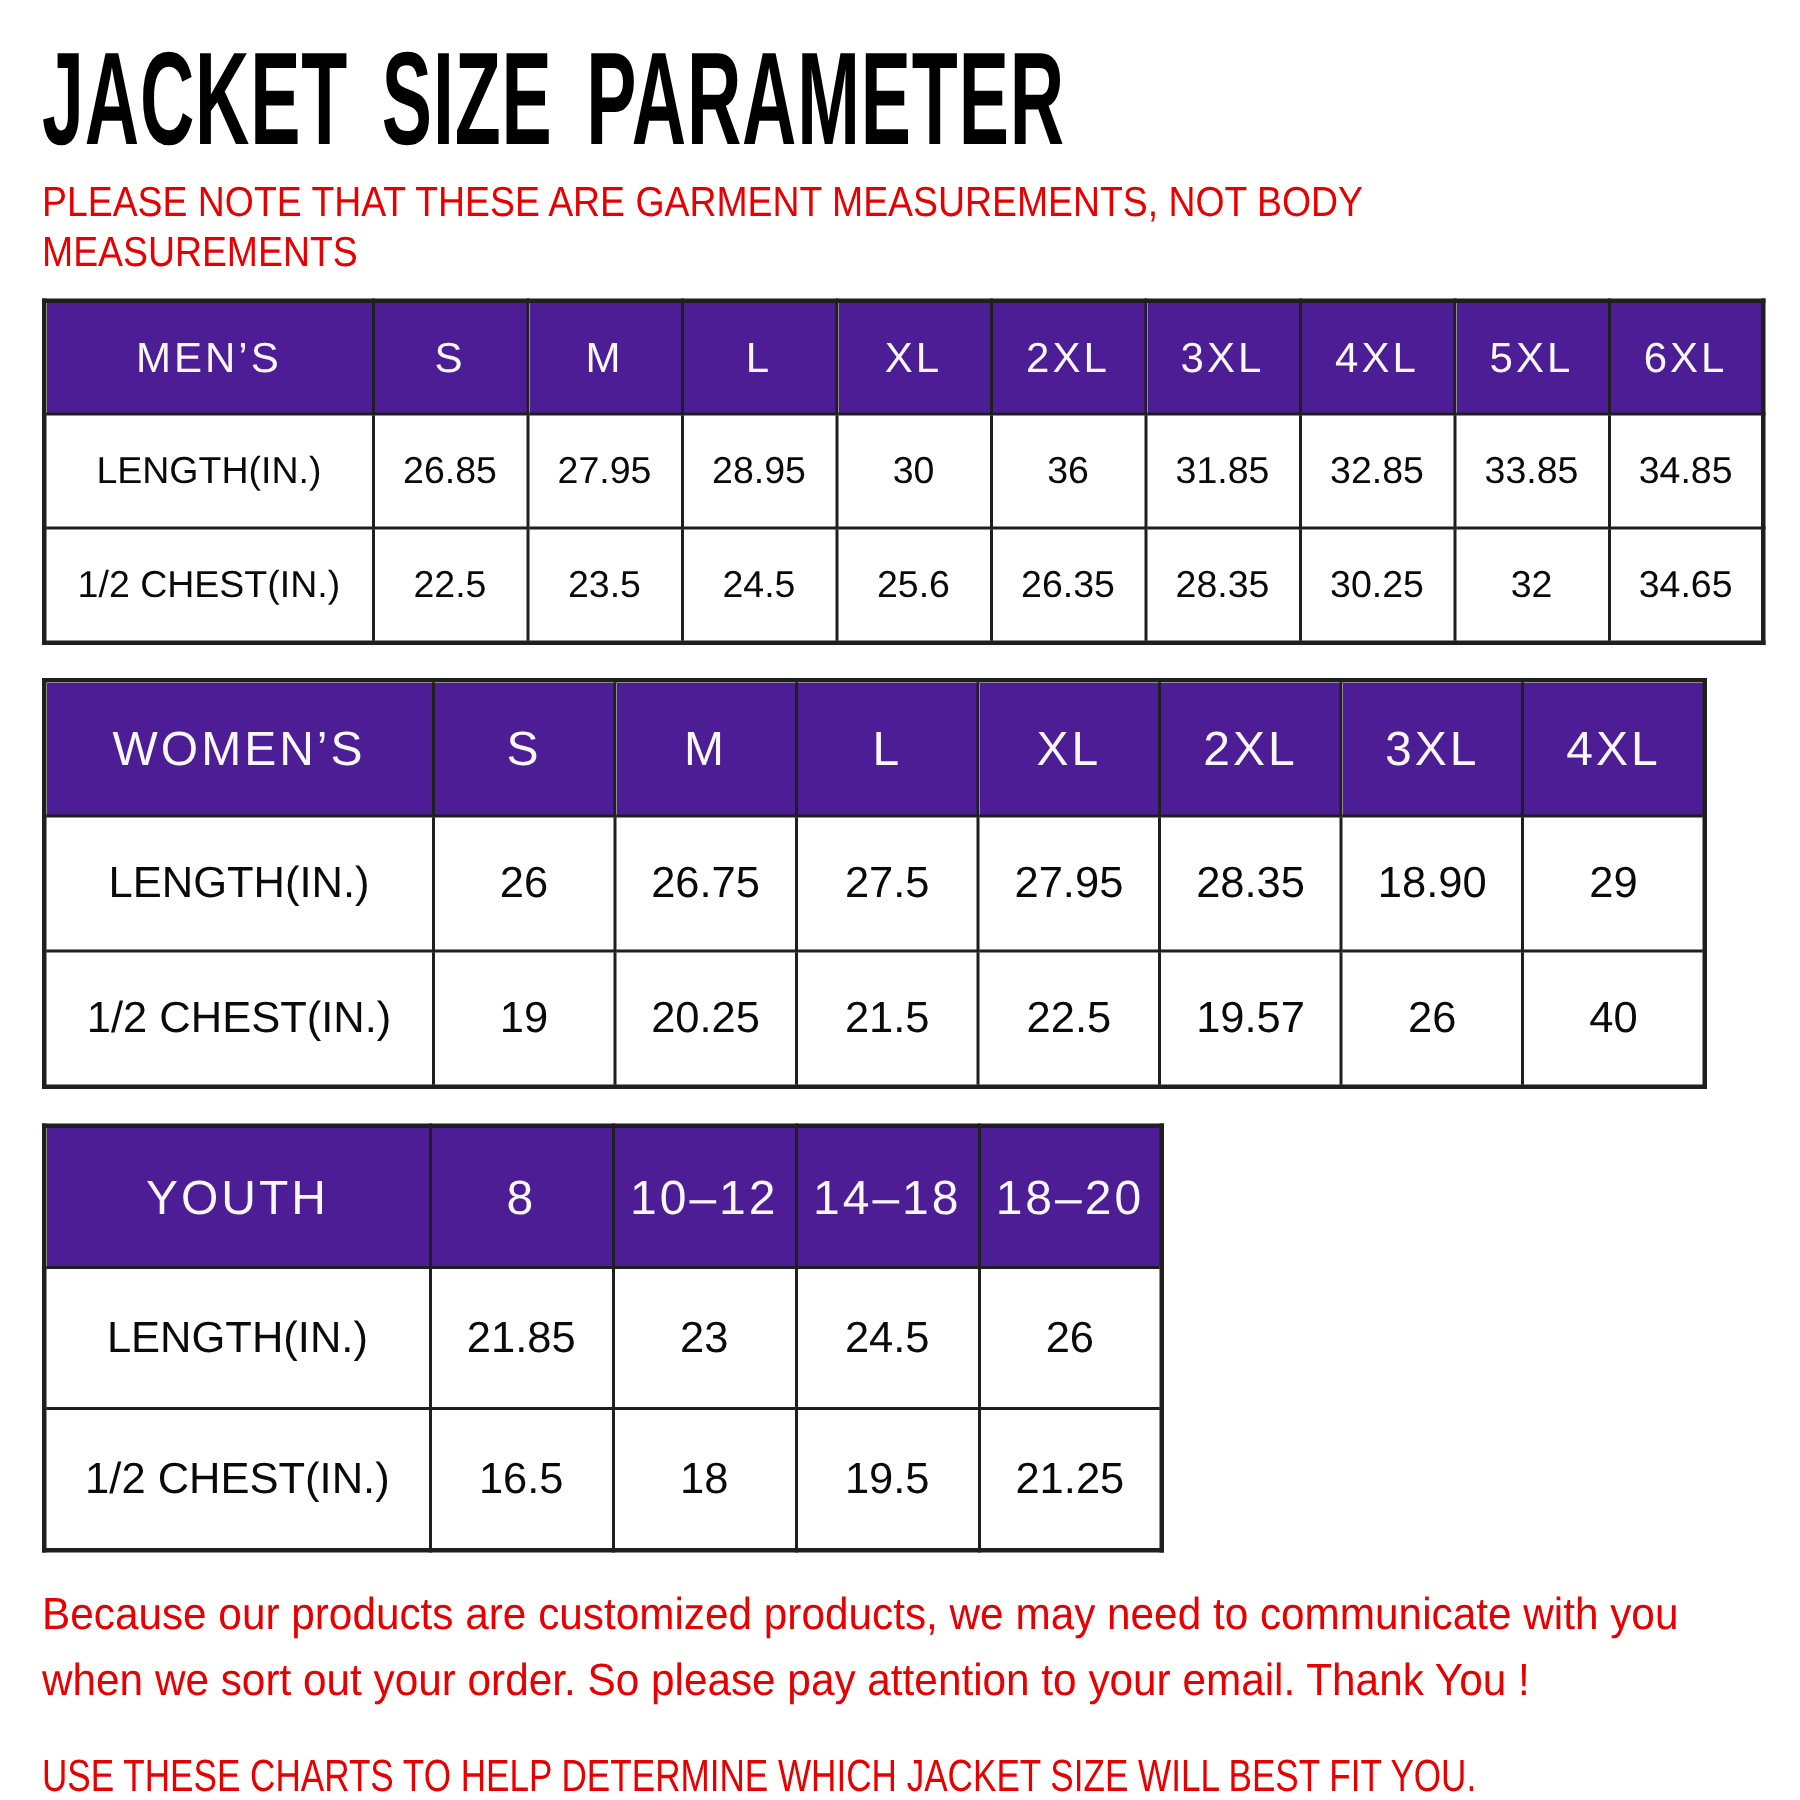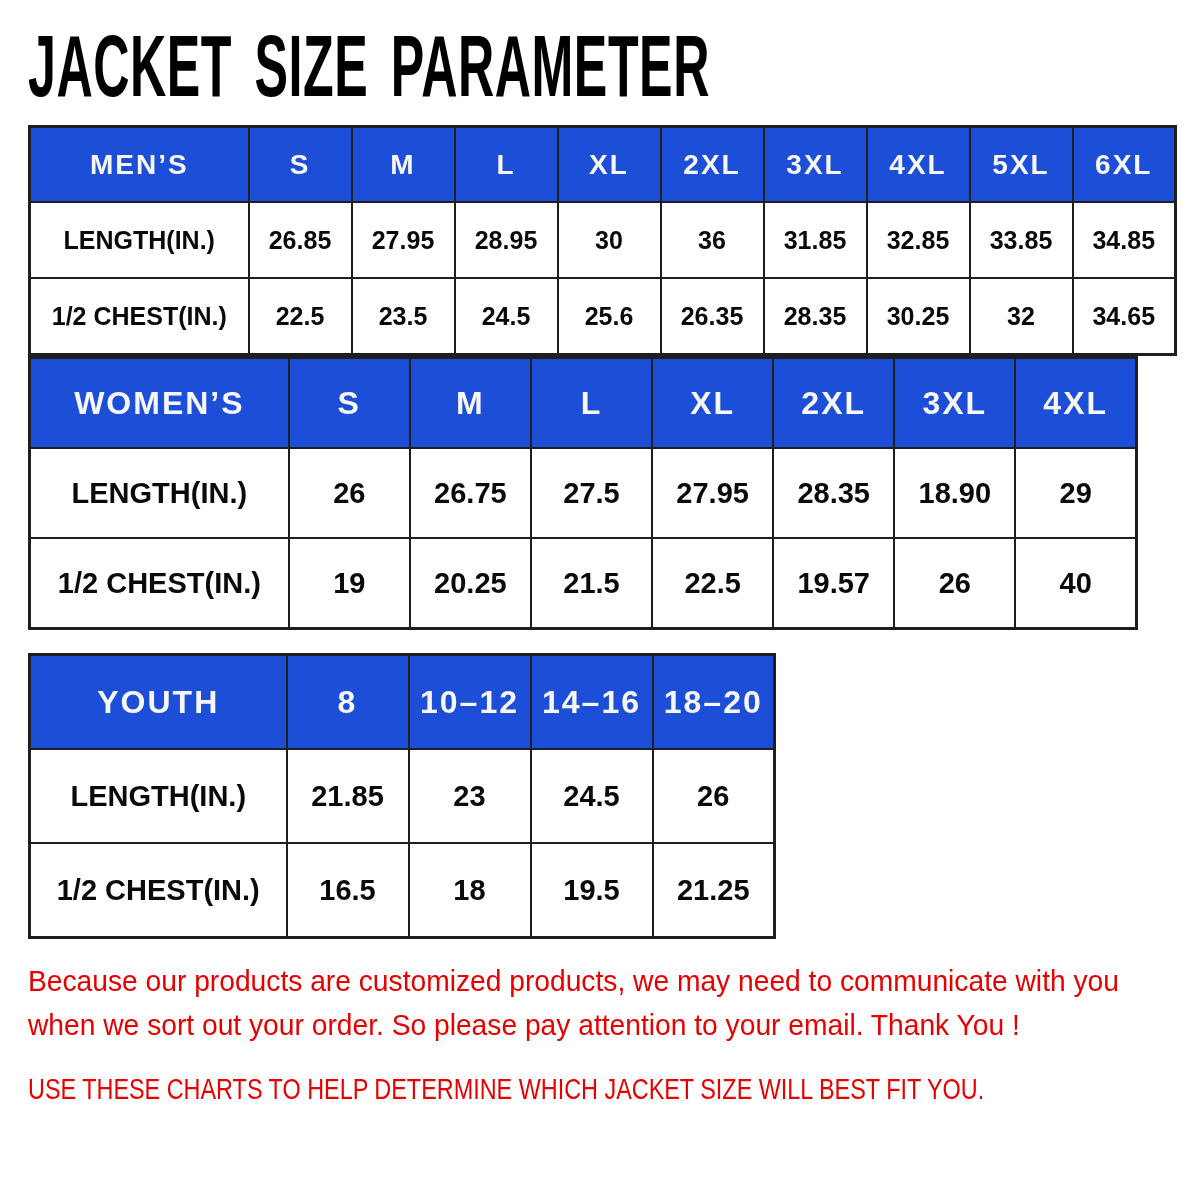--- a/index.html
+++ b/index.html
@@ -48,36 +48,36 @@
     border: 3px solid #1f1f1f;
   }
   table.size-table th, table.size-table td {
     border: 2px solid #1f1f1f;
     padding: 0;
     text-align: center;
     vertical-align: middle;
     overflow: hidden;
   }
   table.size-table thead th {
-    background: #1d4ed8;
+    background: #4c1d95;
     color: #f7f7f7;
-    font-weight: 700;
+    font-weight: 400;
     letter-spacing: 2px;
   }
-  table.size-table td { color: #0a0a0a; font-weight: 700; }
+  table.size-table td { color: #0a0a0a; font-weight: 400; }
 
   
   .tbl-men { width: 1145px; margin-top: 15px; }
   .tbl-men col { width: 103px; }
   .tbl-men col.c-label { width: 219px; }
   .tbl-men thead th { height: 73px; font-size: 28px; }
   .tbl-men tbody td { height: 74px; font-size: 25px; }
 
   
-  .tbl-women { width: 1110px; }
+  .tbl-women { width: 1110px; margin-top: 22px; }
   .tbl-women col { width: 121px; }
   .tbl-women col.c-label { width: 259px; }
   .tbl-women thead th { height: 88px; font-size: 32px; }
   .tbl-women tbody td { height: 88px; font-size: 29px; }
 
   
   .tbl-youth { width: 745px; margin-top: 23px; padding-left: 18px; }
   .tbl-youth col { width: 122px; }
   .tbl-youth col.c-label { width: 257px; }
   .tbl-youth thead th { height: 92px; font-size: 32px; }
@@ -105,20 +105,24 @@
     transform-origin: left top;
   }
 </style>
 </head>
 <body>
 
 <div class="page">
 
   <h1 class="title">JACKET SIZE PARAMETER</h1>
 
+  <div class="note">
+    <div class="nline">PLEASE NOTE THAT THESE ARE GARMENT MEASUREMENTS, NOT BODY</div>
+    <div class="nline">MEASUREMENTS</div>
+  </div>
 
   <table class="size-table tbl-men">
     <colgroup>
       <col class="c-label">
         <col>
         <col>
         <col>
         <col>
         <col>
         <col>
@@ -221,21 +225,21 @@
         <col>
         <col>
         <col>
         <col>
     </colgroup>
     <thead>
       <tr>
         <th>YOUTH</th>
         <th>8</th>
         <th>10–12</th>
-        <th>14–16</th>
+        <th>14–18</th>
         <th>18–20</th>
       </tr>
     </thead>
     <tbody>
       <tr>
         <td>LENGTH(IN.)</td>
         <td>21.85</td>
         <td>23</td>
         <td>24.5</td>
         <td>26</td>

